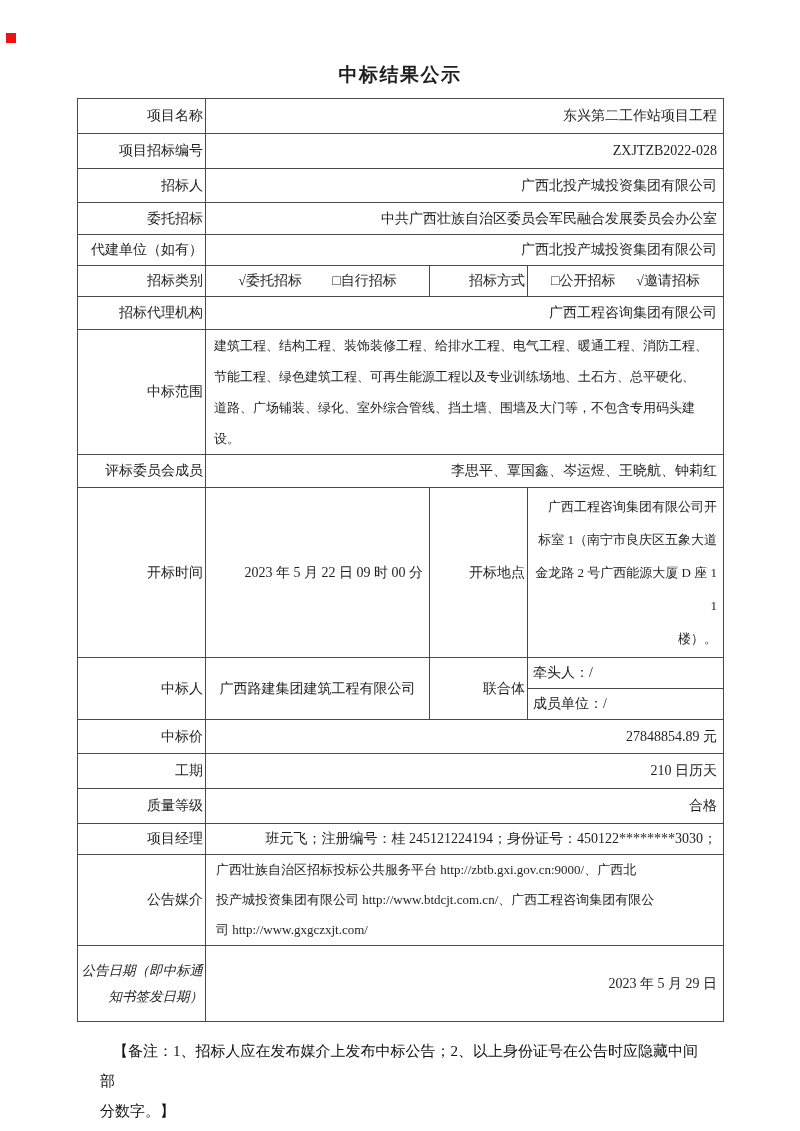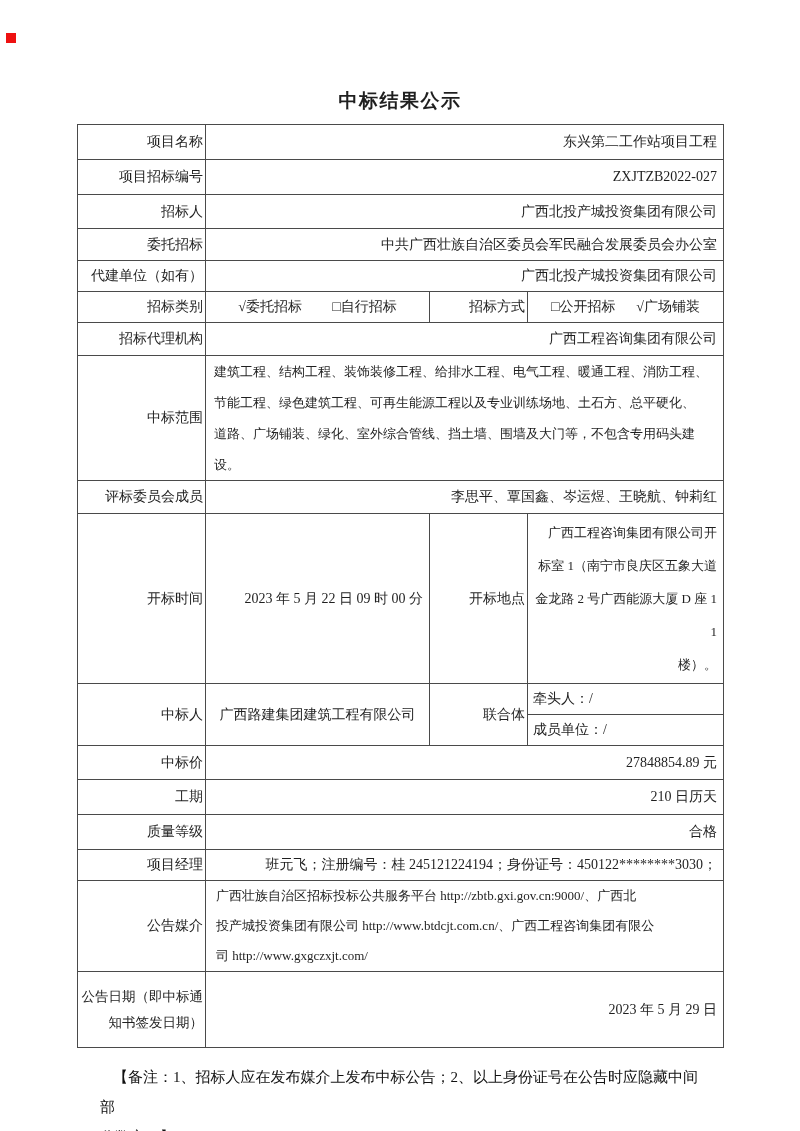--- a/index.html
+++ b/index.html
@@ -5,41 +5,41 @@
   html,body{margin:0;padding:0;}
   body{
     width:800px;height:1131px;background:#ffffff;color:#1f1f1f;
     font-family:"Liberation Serif","DejaVu Serif",serif;
     position:relative;overflow:hidden;
   }
   .corner-mark{
     position:absolute;left:6px;top:33px;width:10px;height:10px;
   }
   .doc-title{
-    padding-top:88px;width:800px;text-align:center;
+    padding-top:62px;width:800px;text-align:center;
     font-family:"Liberation Sans","DejaVu Sans",sans-serif;
     font-weight:700;font-size:19px;letter-spacing:1.5px;line-height:26px;
   }
   table.main{
     border-collapse:collapse;table-layout:fixed;
     margin:10px 0 0 77px;width:646px;
   }
   td{
     border:1px solid #4a4a4a;font-size:14px;vertical-align:middle;
     padding:0;word-break:break-all;
   }
   td.label{text-align:right;padding:0 2px;}
   td.value{text-align:right;padding:0 6px 0 10px;}
   td.center{text-align:center;}
   .pre{white-space:pre-line;}
   .opts{display:flex;justify-content:space-evenly;padding:0 2px;}
   .scope-cell{line-height:31px;font-size:13px;padding:0 8px;}
   .place-cell{line-height:33px;font-size:13px;padding:2px 6px;text-align:right;}
   .media-cell{line-height:30px;font-size:13px;padding:0 6px 0 10px;}
-  .date-label{font-size:13.5px;line-height:26px;}
+  .date-label{font-size:13.5px;line-height:26px;font-style:italic;}
   .sub-cell{padding-left:5px;}
   
   .rh35{height:35px;} .rh34{height:34px;} .rh33{height:33px;}
   .rh32{height:32px;} .rh31{height:31px;}
   .rh124{height:124px;} .rh134{height:134px;}
   .rh91{height:91px;} .rh76{height:76px;}
   .note{
     margin:14px 0 0 100px;width:612px;font-size:15px;line-height:30px;
     white-space:pre-line;text-indent:13px;color:#111;
   }
@@ -58,21 +58,21 @@
       <col style="width:98px">
       <col style="width:196px">
   </colgroup>
   <tbody>
     <tr class="rh35">
       <td class="label">项目名称</td>
       <td class="value" colspan="3">东兴第二工作站项目工程</td>
     </tr>
     <tr class="rh35">
       <td class="label">项目招标编号</td>
-      <td class="value" colspan="3">ZXJTZB2022-027</td>
+      <td class="value" colspan="3">ZXJTZB2022-028</td>
     </tr>
     <tr class="rh34">
       <td class="label">招标人</td>
       <td class="value" colspan="3">广西北投产城投资集团有限公司</td>
     </tr>
     <tr class="rh32">
       <td class="label">委托招标</td>
       <td class="value" colspan="3">中共广西壮族自治区委员会军民融合发展委员会办公室</td>
     </tr>
     <tr class="rh31">
@@ -84,21 +84,21 @@
       <td>
         <div class="opts">
           <span>√委托招标</span>
           <span>□自行招标</span>
         </div>
       </td>
       <td class="label">招标方式</td>
       <td>
         <div class="opts">
           <span>□公开招标</span>
-          <span>√广场铺装</span>
+          <span>√邀请招标</span>
         </div>
       </td>
     </tr>
     <tr class="rh33">
       <td class="label">招标代理机构</td>
       <td class="value" colspan="3">广西工程咨询集团有限公司</td>
     </tr>
     <tr class="rh124">
       <td class="label">中标范围</td>
       <td class="scope-cell pre" colspan="3">建筑工程、结构工程、装饰装修工程、给排水工程、电气工程、暖通工程、消防工程、

